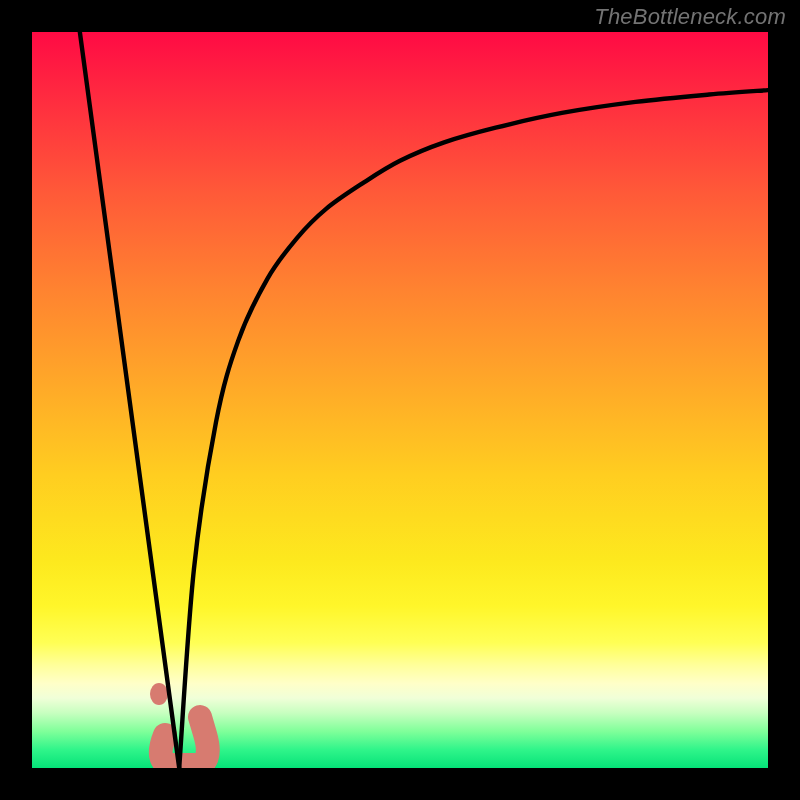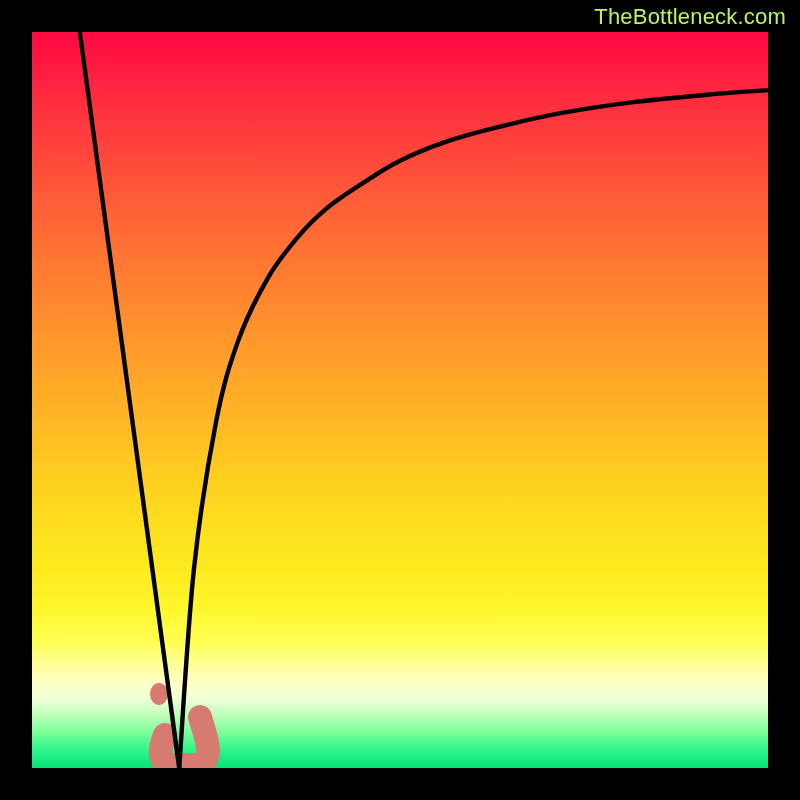--- a/index.html
+++ b/index.html
@@ -7,26 +7,27 @@
   .container {
     width: 800px;
     height: 800px;
     background: #000;
     position: relative;
   }
   .watermark {
     position: absolute;
     top: 4px;
     right: 14px;
-    color: #bef264;
+    color: #737373;
     font-family: Arial, Helvetica, sans-serif;
     font-size: 22px;
     font-weight: 500;
     z-index: 10;
     letter-spacing: 0.2px;
+    font-style: italic;
   }
   .plot-frame {
     position: absolute;
     left: 32px;
     top: 32px;
     width: 736px;
     height: 736px;
     background: #000;
   }
   .plot-area {

